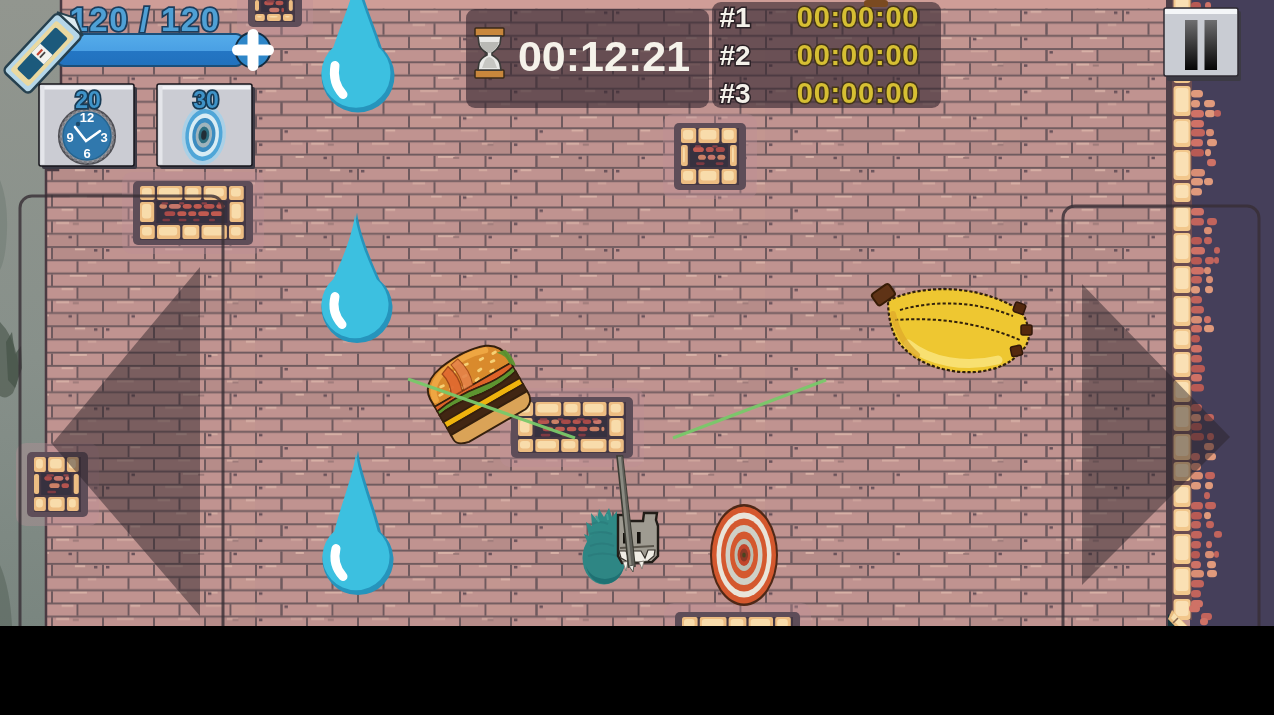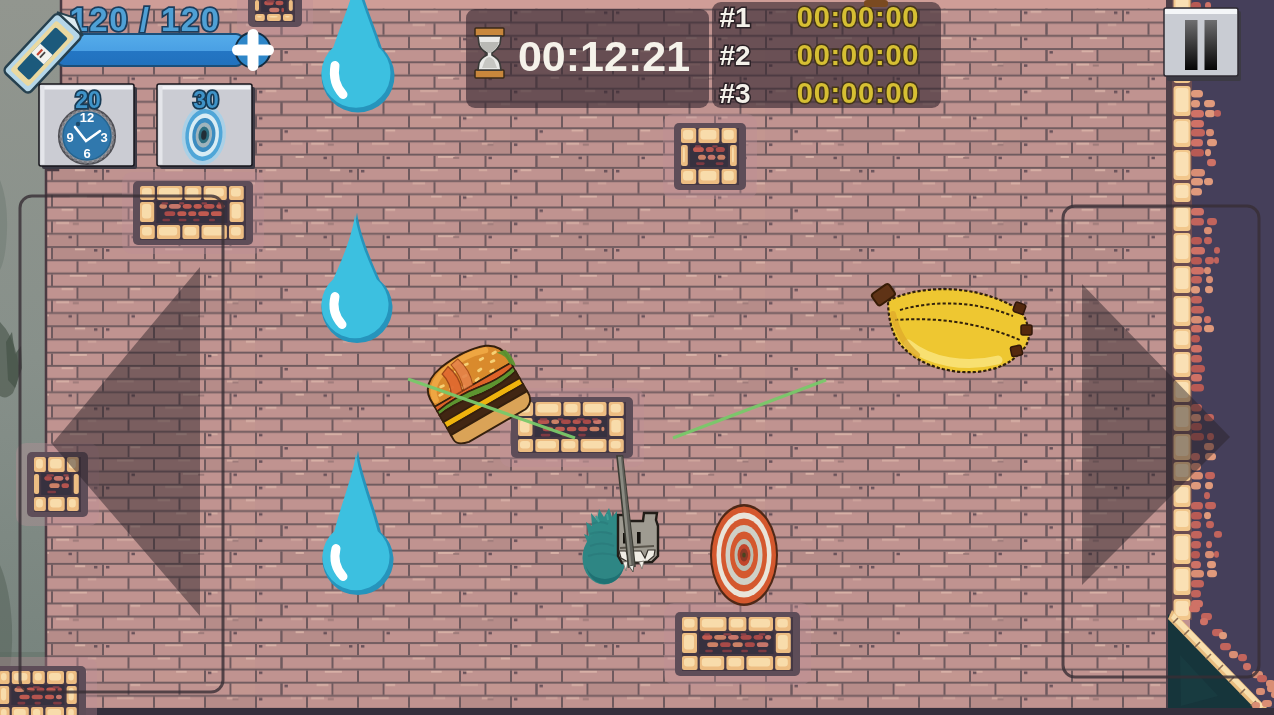--- a/index.html
+++ b/index.html
@@ -1,14 +1,14 @@
 <!DOCTYPE html>
 <html><head><meta charset="utf-8"><style>
 html,body{margin:0;padding:0;background:#000;}
-#stage{position:relative;width:1274px;height:715px;overflow:hidden;font-family:"Liberation Sans",sans-serif;}
+#stage{position:relative;width:1274px;height:626px;overflow:hidden;font-family:"Liberation Sans",sans-serif;}
 text{font-family:"Liberation Sans",sans-serif;}
 </style></head><body>
 <div id="stage">
 <svg width="1274" height="715" viewBox="0 0 1274 715">
 <defs>
 <pattern id="bricks" width="255" height="79.2" patternUnits="userSpaceOnUse" patternTransform="translate(0,8.5)">
 <rect width="255" height="79.2" fill="#c09390"></rect>
 <rect x="0" y="0.0" width="255" height="1.9" fill="#6f5a5e"></rect>
 <rect x="0.0" y="1.9" width="2" height="11.3" fill="#6f5a5e"></rect>
 <rect x="51.0" y="1.9" width="2" height="11.3" fill="#6f5a5e"></rect>

